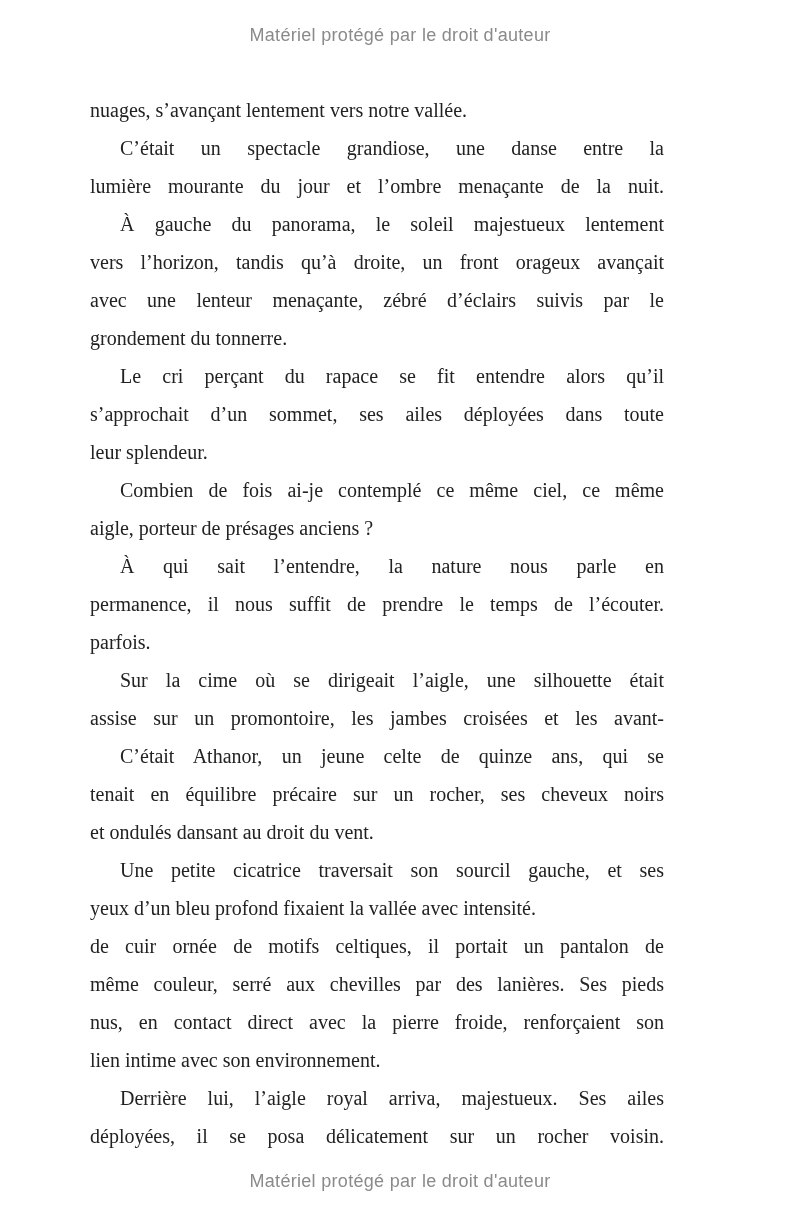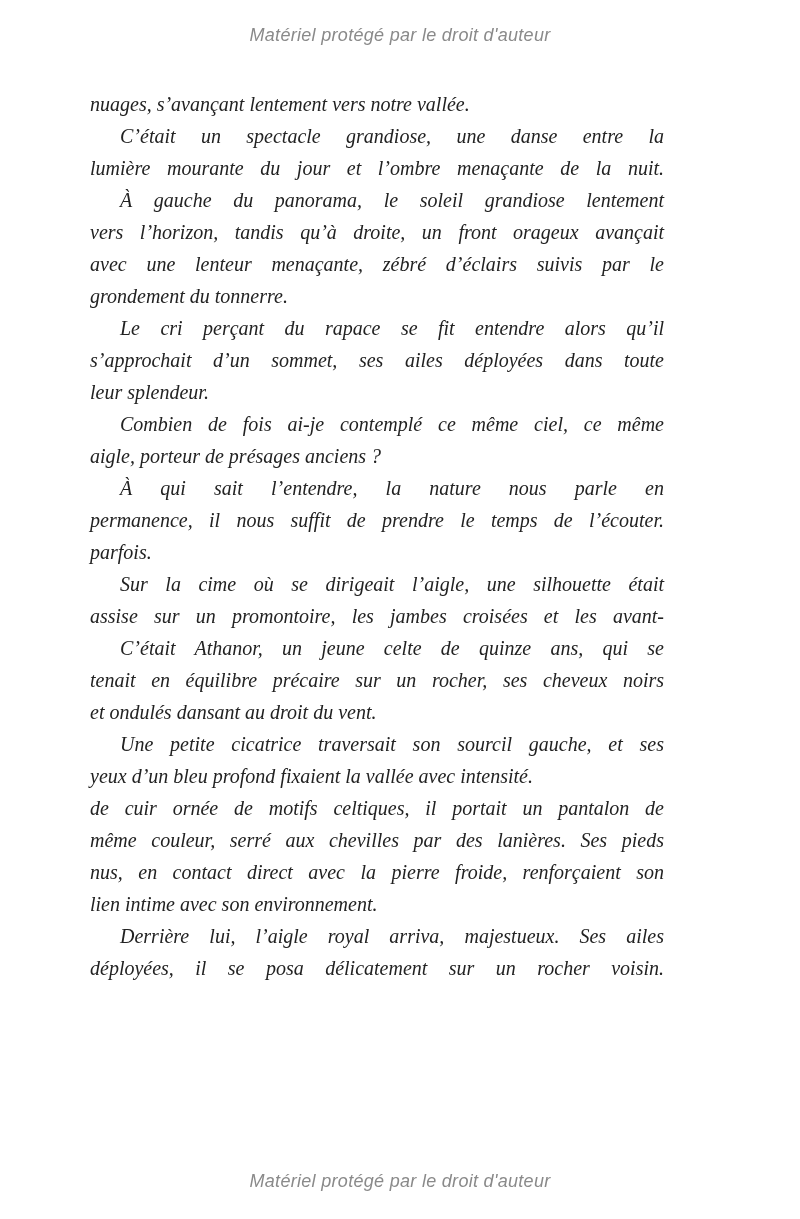--- a/index.html
+++ b/index.html
@@ -6,21 +6,20 @@
     margin: 0;
     padding: 0;
     background: #ffffff;
   }
   .page {
     position: relative;
     width: 800px;
     height: 1219px;
     background: var(--bg, #ffffff);
     overflow: hidden;
-    font-style: italic;
   }
   .copyright-notice {
     position: absolute;
     left: 0;
     width: 800px;
     text-align: center;
     font-family: "Liberation Sans", "DejaVu Sans", sans-serif;
     font-size: 18px;
     line-height: 20px;
     color: var(--notice, #8a8a8a);
@@ -34,41 +33,42 @@
     top: 88px;
     width: 574px;
     font-family: "Liberation Serif", "DejaVu Serif", serif;
     font-size: 20px;
     line-height: 32px;
     color: var(--ink, #222222);
   }
   .line {
     text-align: left;
     white-space: normal;
+    margin-top: 6px;
   }
   .line.just {
     text-align: justify;
     text-align-last: justify;
     -moz-text-align-last: justify;
   }
   .line.ind {
     text-indent: 30px;
   }
 </style>
 </head>
 <body>
 
 <div class="page">
   <div class="copyright-notice top">Matériel protégé par le droit d'auteur</div>
 
   <div class="page-text">
       <div class="line">nuages, s’avançant lentement vers notre vallée.</div>
       <div class="line just ind">C’était un spectacle grandiose, une danse entre la</div>
       <div class="line just">lumière mourante du jour et l’ombre menaçante de la nuit.</div>
-      <div class="line just ind">À gauche du panorama, le soleil grandiose lentement</div>
+      <div class="line just ind">À gauche du panorama, le soleil majestueux lentement</div>
       <div class="line just">vers l’horizon, tandis qu’à droite, un front orageux avançait</div>
       <div class="line just">avec une lenteur menaçante, zébré d’éclairs suivis par le</div>
       <div class="line">grondement du tonnerre.</div>
       <div class="line just ind">Le cri perçant du rapace se fit entendre alors qu’il</div>
       <div class="line just">s’approchait d’un sommet, ses ailes déployées dans toute</div>
       <div class="line">leur splendeur.</div>
       <div class="line just ind">Combien de fois ai-je contemplé ce même ciel, ce même</div>
       <div class="line">aigle, porteur de présages anciens ?</div>
       <div class="line just ind">À qui sait l’entendre, la nature nous parle en</div>
       <div class="line just">permanence, il nous suffit de prendre le temps de l’écouter.</div>

